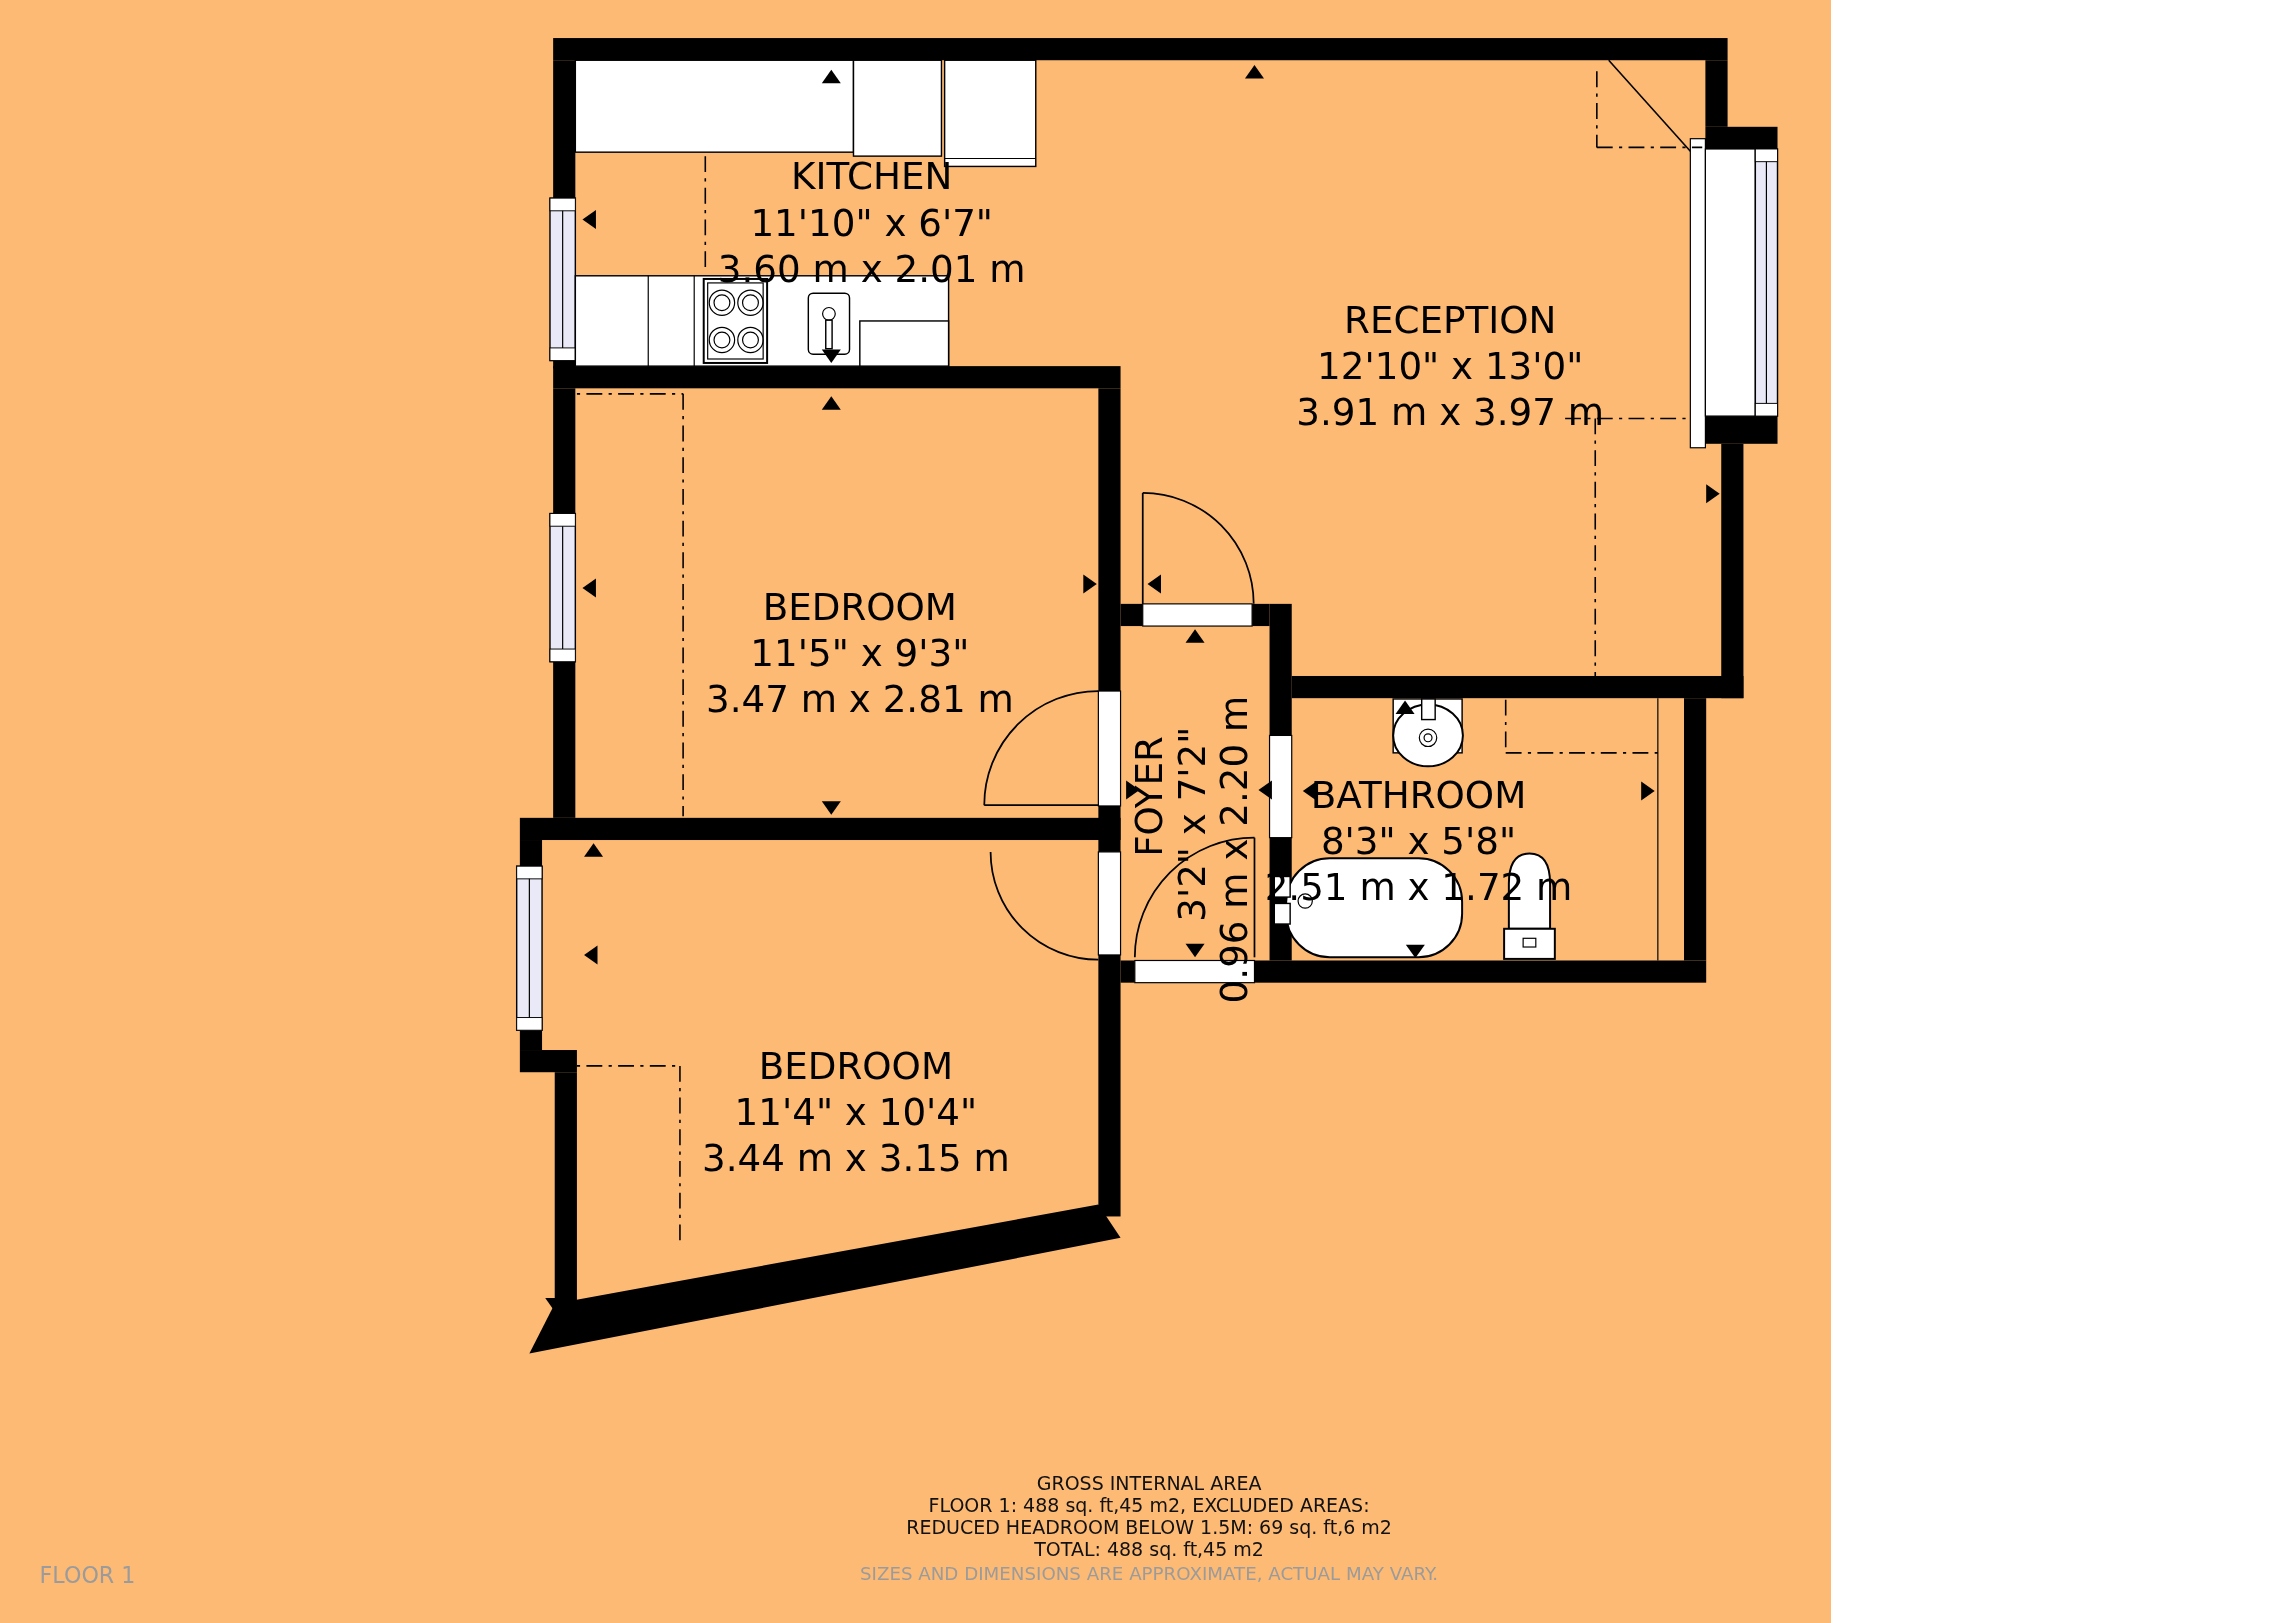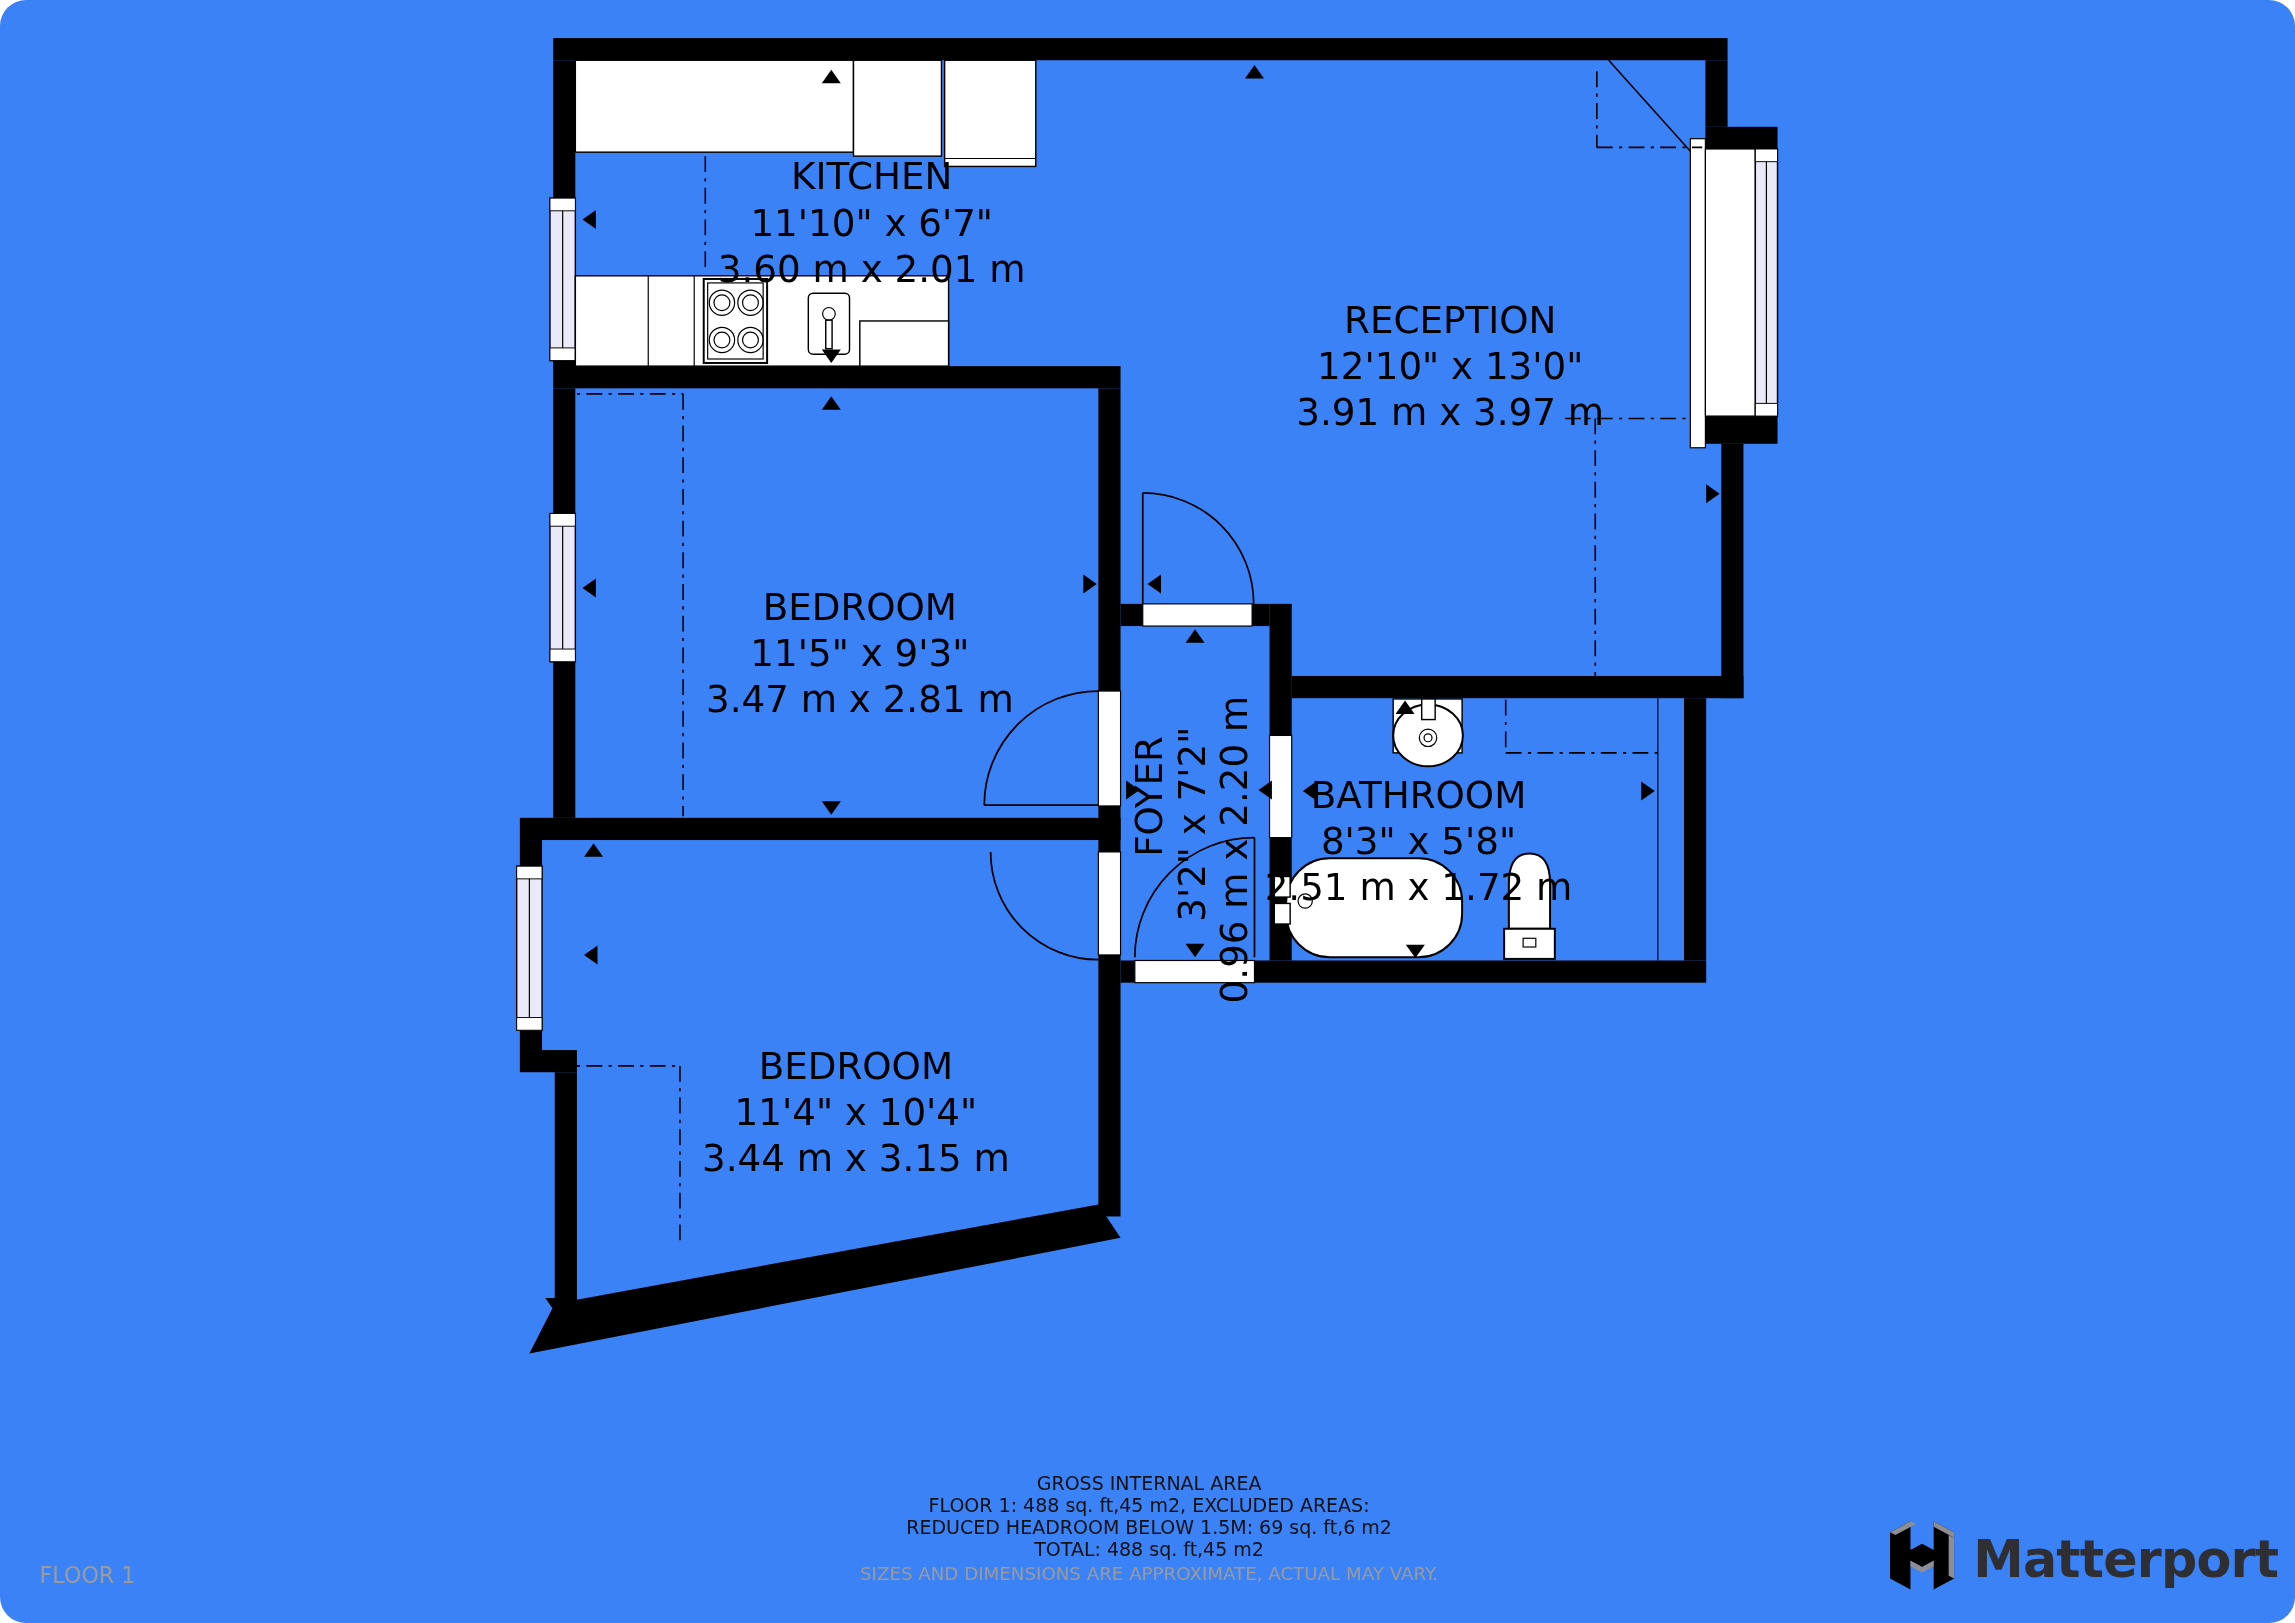--- a/index.html
+++ b/index.html
@@ -5,25 +5,24 @@
   html, body {
     margin: 0;
     padding: 0;
     background: #ffffff;
     width: 2295px;
     height: 1623px;
     font-family: "DejaVu Sans", "Liberation Sans", sans-serif;
   }
   #stage {
     position: relative;
-    width: 2295px;
+    width: 1831px;
     height: 1623px;
-    background: #3b82f6;
+    background: #fdba74;
     overflow: hidden;
-    border-radius: 26px;
   }
   svg { display: block; }
   .wall { fill: #000000; stroke: none; }
   .thin { fill: none; stroke: #000000; stroke-width: 2; }
   .thin1 { fill: none; stroke: #000000; stroke-width: 1.5; }
   .fixture { fill: #ffffff; stroke: #000000; stroke-width: 2.5; }
   .fixlight { fill: #ffffff; stroke: #000000; stroke-width: 1.8; }
   .opening { fill: #ffffff; stroke: #000000; stroke-width: 1.5; }
   .glass { stroke: #000000; stroke-width: 1.8; }
   .cap { fill: #ffffff; stroke: #000000; stroke-width: 1.2; }

